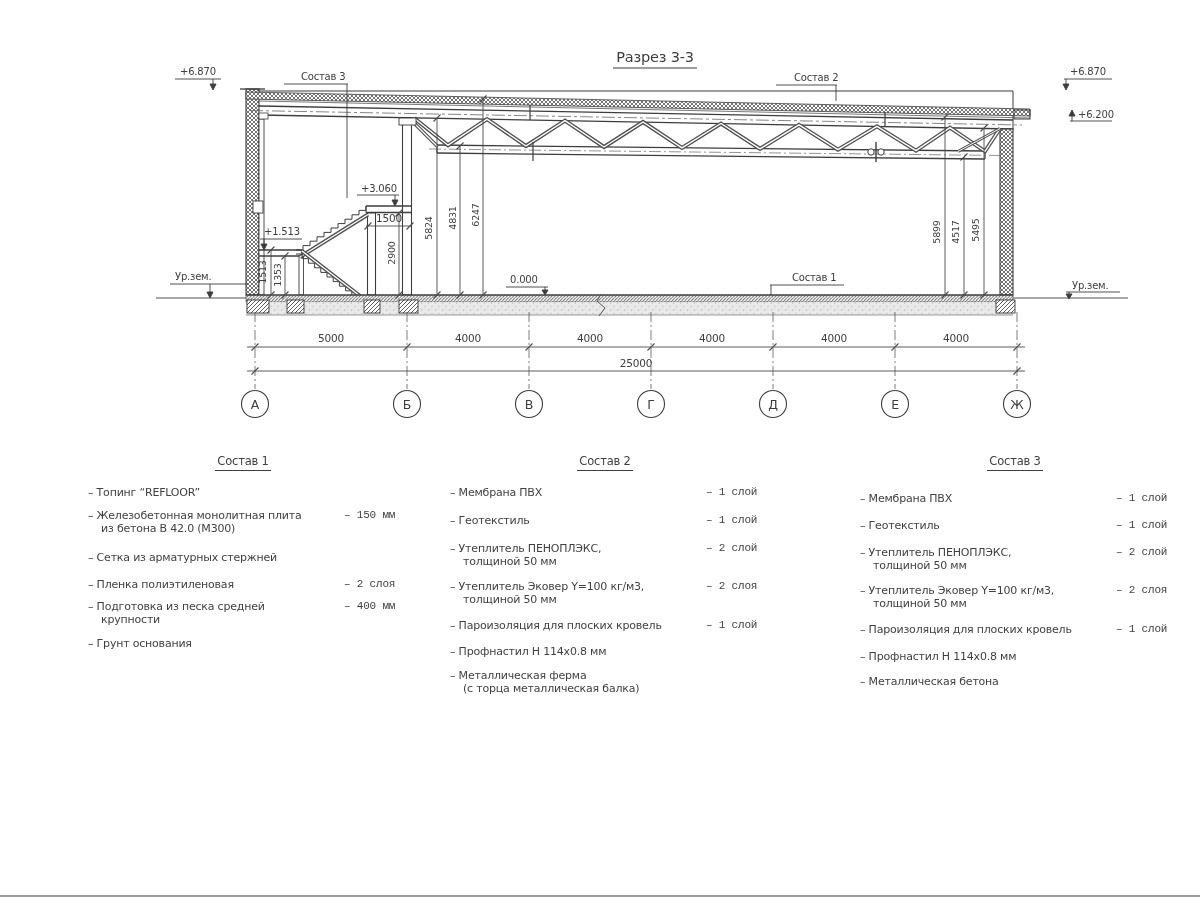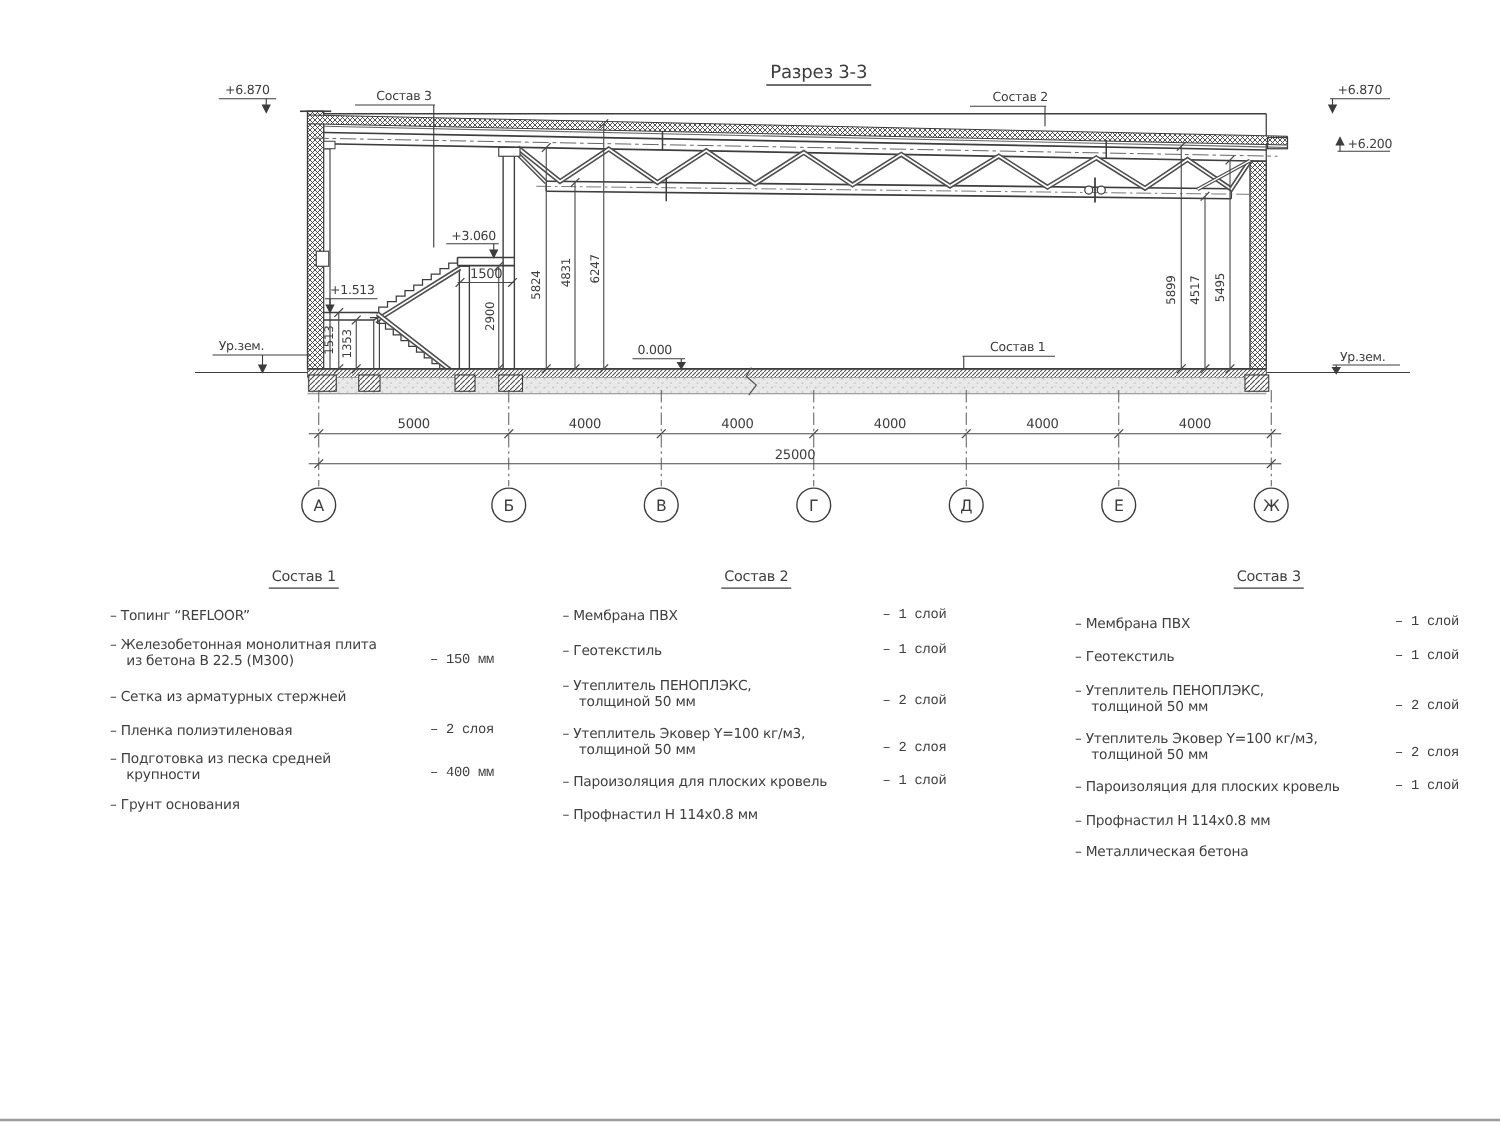--- a/index.html
+++ b/index.html
@@ -5,21 +5,21 @@
   html,body{margin:0;padding:0;background:#fff;}
   #stage{position:relative;width:1200px;height:900px;background:#ffffff;overflow:hidden;
          font-family:"DejaVu Sans","Liberation Sans",sans-serif;color:#3d3d3d;}
   svg text{font-family:"DejaVu Sans","Liberation Sans",sans-serif;fill:#3d3d3d;letter-spacing:-0.2px;}
   .t10{font-size:10px;} .t105{font-size:10.5px;} .t95{font-size:9.5px;}
   .ttl{font-size:14.5px;} .tax{font-size:12.5px;}
   
   .comp{position:absolute;width:332px;font-size:11px;line-height:13px;color:#3f3f3f;letter-spacing:-0.2px;}
   .comp .cttl{text-align:center;padding-right:22px;margin-bottom:2px;}
   .comp .cttl span{border-bottom:1px solid #3f3f3f;padding:0 2px 2px 2px;font-size:11.5px;}
-  .crow{display:flex;align-items:flex-end;}
+  .crow{display:flex;}
   .cnm{flex:1 1 auto;white-space:pre-line;padding-left:13px;text-indent:-13px;max-width:252px;}
   .cqt{width:76px;flex:0 0 76px;white-space:nowrap;font-family:Liberation Mono, monospace;}
   #bottomline{position:absolute;left:0;top:895px;width:1200px;height:2px;background:#9a9a9a;}
 </style>
 </head>
 <body>
 
 <div id="stage">
 
 <svg width="1200" height="445" viewBox="0 0 1200 445">
@@ -294,21 +294,21 @@
 
 
 <div class="comp" style="left:88px;top:455px;">
   <div class="cttl"><span>Состав 1</span></div>
   <div class="crow" style="margin-top:18px">
     <div class="cnm">– Топинг “REFLOOR”</div>
         <div class="cqt"></div>
       </div>
   <div class="crow" style="margin-top:10px">
     <div class="cnm">– Железобетонная  монолитная плита
-из бетона В 22.5 (М300)</div>
+из бетона В 42.0 (М300)</div>
         <div class="cqt">– 150 мм</div>
       </div>
   <div class="crow" style="margin-top:16px">
     <div class="cnm">– Сетка из арматурных стержней</div>
         <div class="cqt"></div>
       </div>
   <div class="crow" style="margin-top:14px">
     <div class="cnm">– Пленка полиэтиленовая</div>
         <div class="cqt">– 2 слоя</div>
       </div>
@@ -345,20 +345,25 @@
         <div class="cqt">– 2 слоя</div>
       </div>
   <div class="crow" style="margin-top:13px">
     <div class="cnm">– Пароизоляция для плоских кровель</div>
         <div class="cqt">– 1 слой</div>
       </div>
   <div class="crow" style="margin-top:13px">
     <div class="cnm">– Профнастил Н 114х0.8 мм</div>
         <div class="cqt"></div>
       </div>
+  <div class="crow" style="margin-top:11px">
+    <div class="cnm">– Металлическая ферма
+(с торца металлическая балка)</div>
+        <div class="cqt"></div>
+      </div>
 </div>
 
 
 <div class="comp" style="left:860px;top:455px;">
   <div class="cttl"><span>Состав 3</span></div>
   <div class="crow" style="margin-top:24px">
     <div class="cnm">– Мембрана ПВХ</div>
         <div class="cqt">– 1 слой</div>
       </div>
   <div class="crow" style="margin-top:14px">

